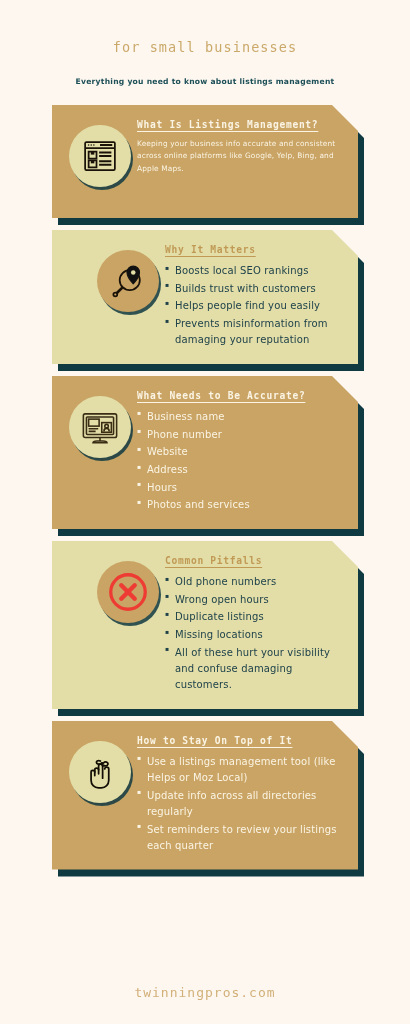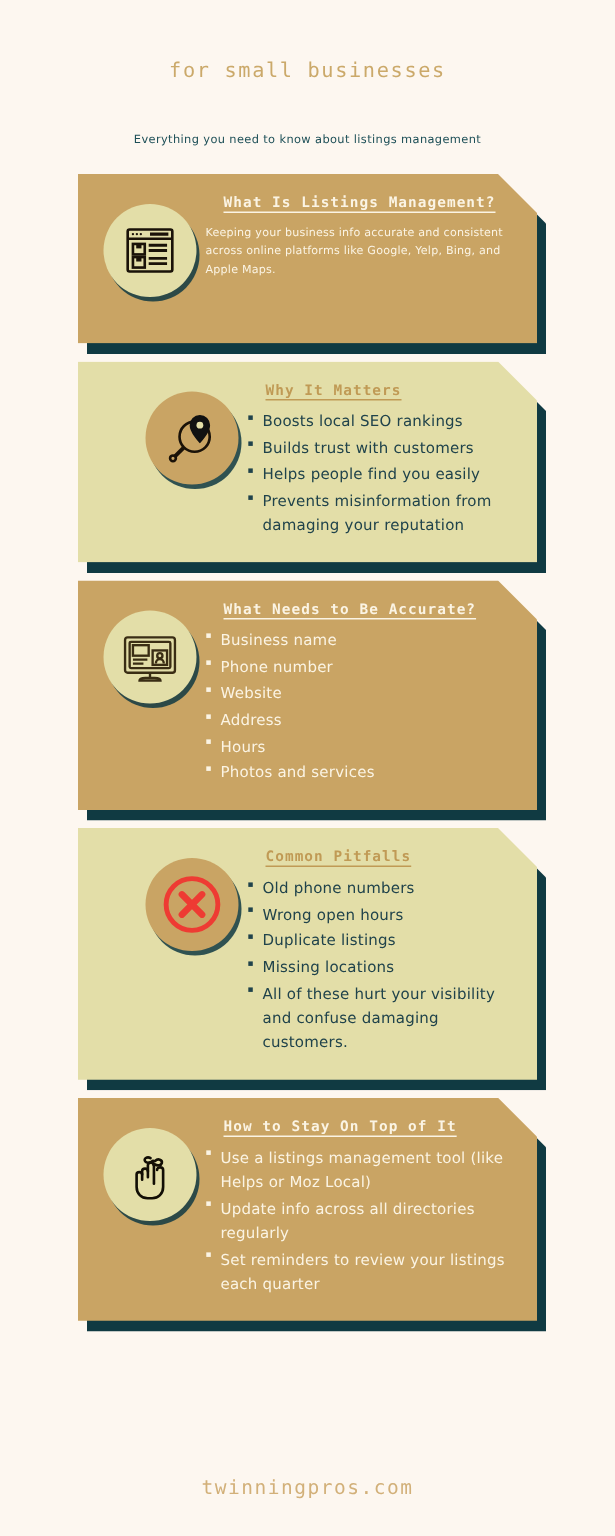--- a/index.html
+++ b/index.html
@@ -27,24 +27,24 @@
   .subtitle {
     font-family:"DejaVu Sans Mono", monospace;
     font-size:13.5px;
     letter-spacing:1.1px;
     color:#CBA96A;
     margin-top:17px;
     text-align:center;
   }
   .tagline {
     font-size:7.6px;
-    font-weight:400;
+    font-weight:700;
     letter-spacing:0.25px;
     color:#1D4F57;
-    margin-top:33px;
+    margin-top:22px;
   }
 
   
   .cards { margin-top:19px; }
   .card-wrap {
     position:relative;
     width:306px;
     margin:0 auto 12px auto;
   }
   .card-shadow {
@@ -85,21 +85,20 @@
 
   .card-heading {
     font-family:"DejaVu Sans Mono", monospace;
     font-size:9.6px;
     font-weight:700;
     letter-spacing:0.7px;
     text-decoration:underline;
     text-underline-offset:2.5px;
     margin-bottom:8px;
     white-space:nowrap;
-    margin-left:12px;
   }
   .card.dark  .card-heading { color:#FBF4E4; }
   .card.light .card-heading { color:#C09A55; }
 
   .card-text {
     font-size:7.4px;
     line-height:1.68;
     letter-spacing:0.15px;
   }
   .card.dark  .card-text { color:#FBF4E4; }

